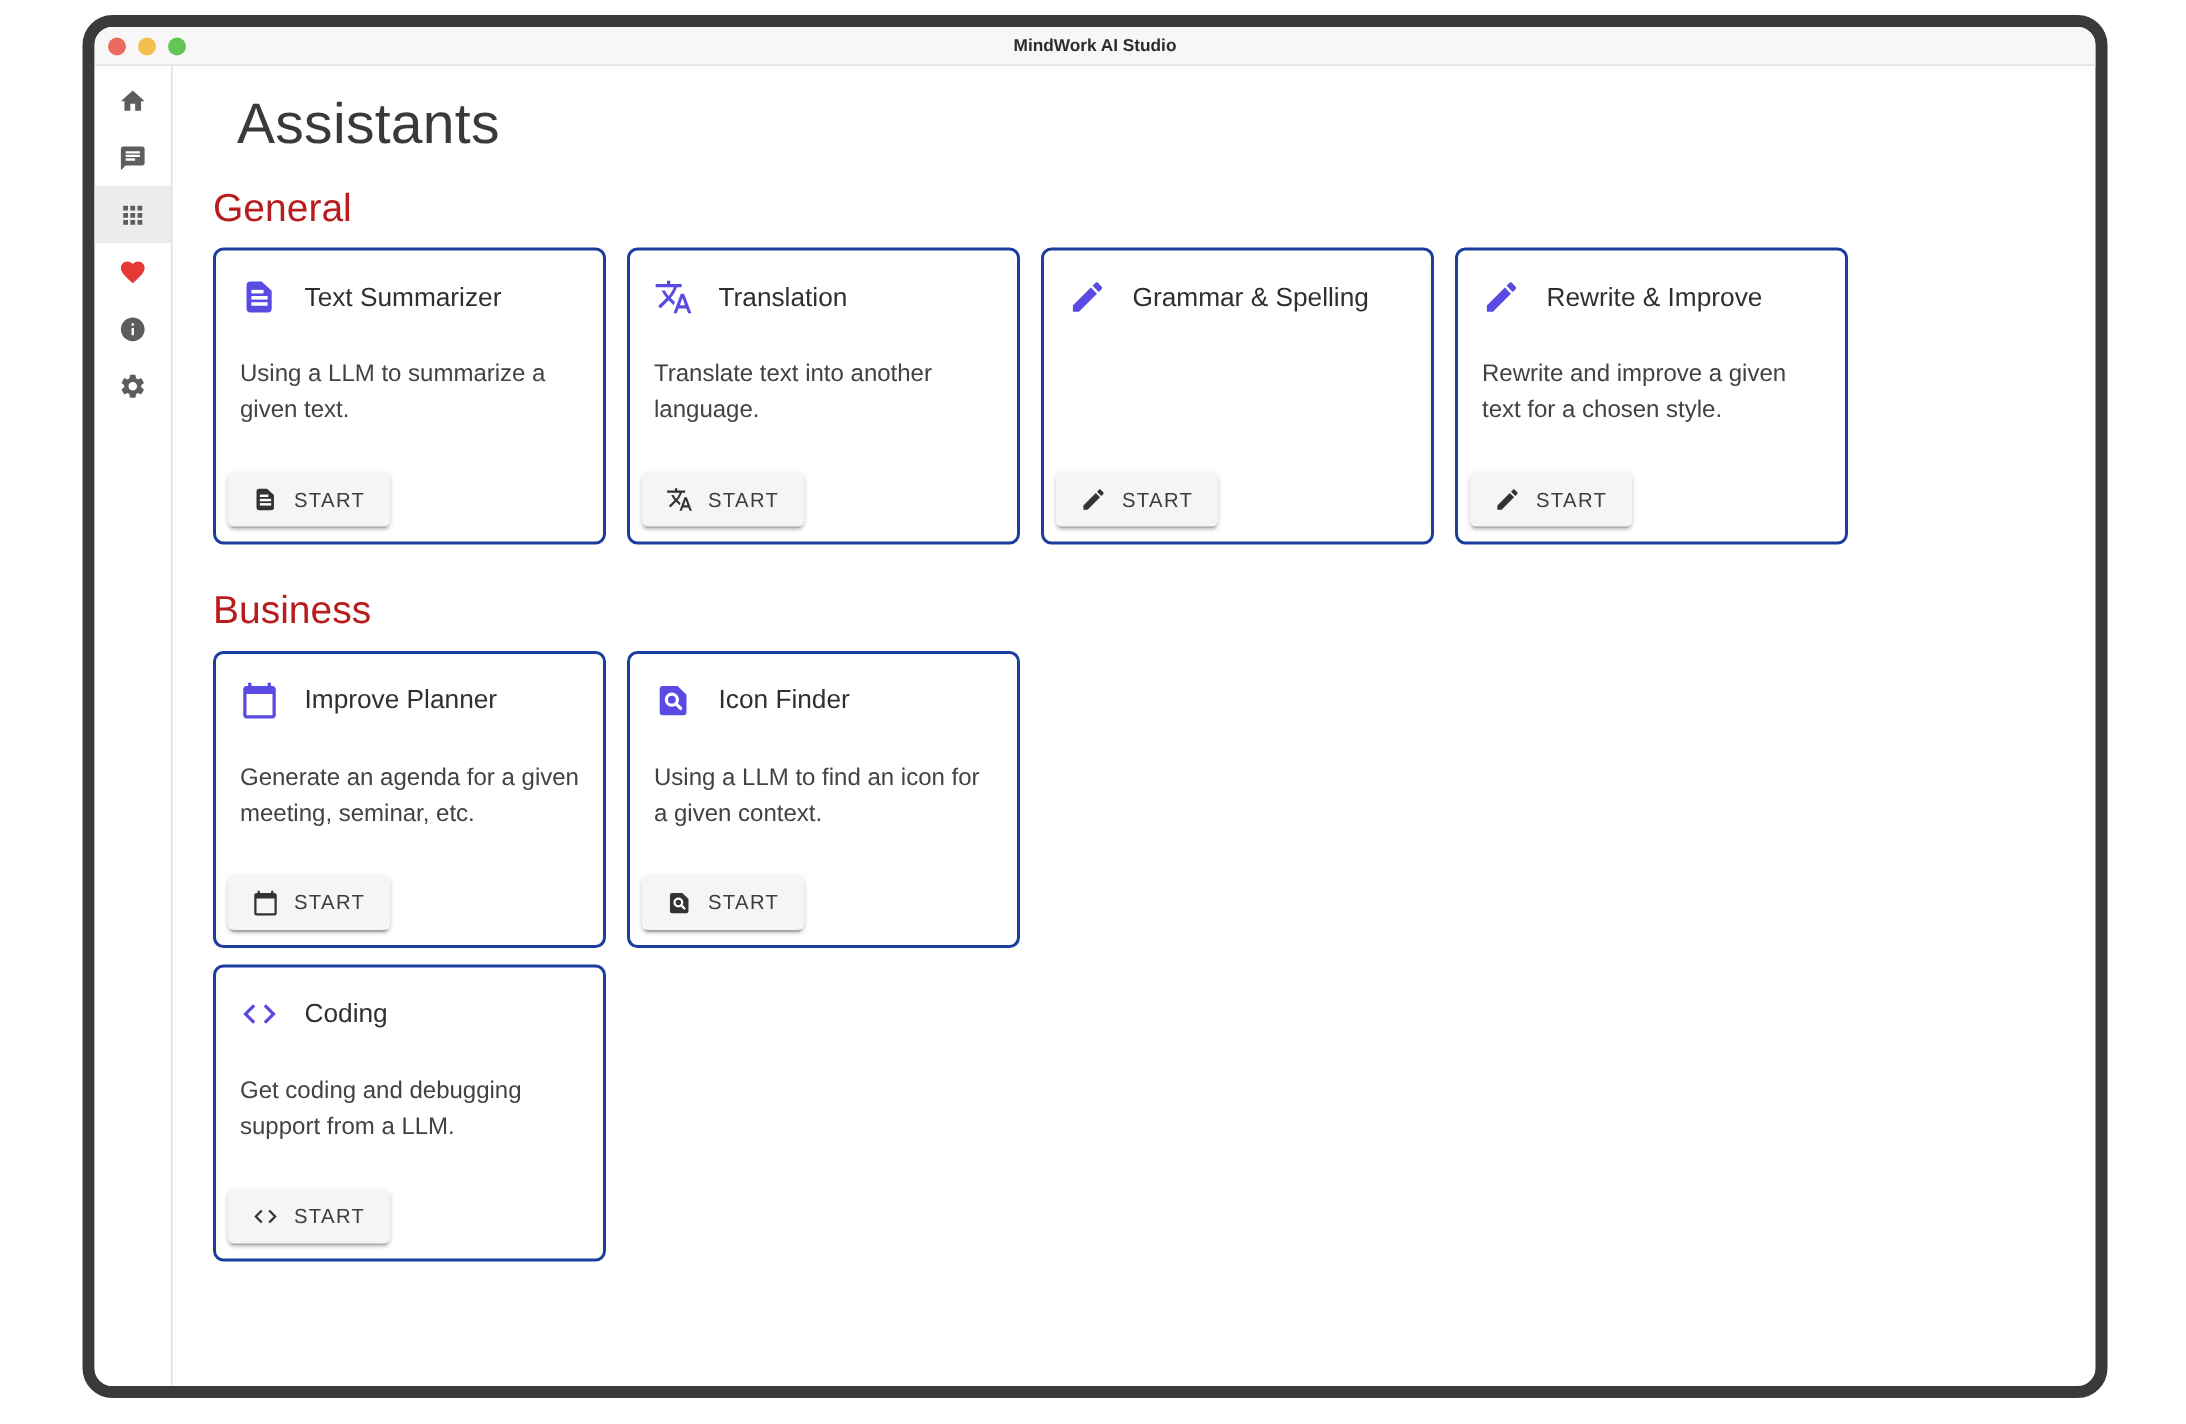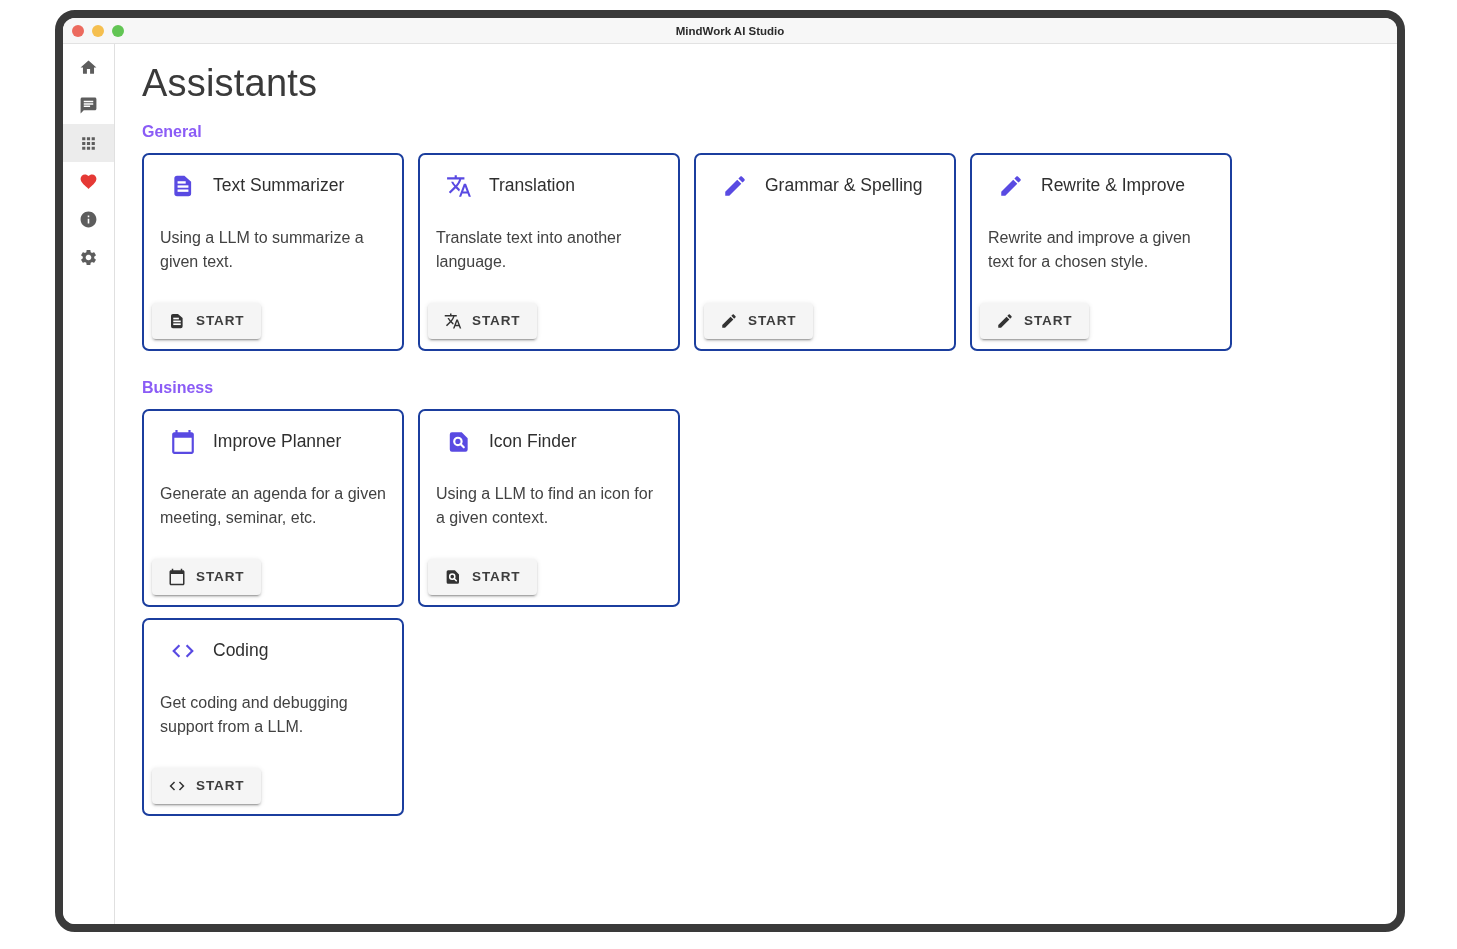--- a/index.html
+++ b/index.html
@@ -61,43 +61,44 @@
     flex: 1;
     padding: 10px 20px 0 27px;
     overflow: hidden;
   }
   h1.page-title {
     font-size: 38px; font-weight: 400;
     color: #3a3a3a;
     line-height: 1.25;
     margin-top: 6px;
     letter-spacing: 0.2px;
+    margin-left: 16px;
   }
   h2.section-heading {
-    font-size: 16px; font-weight: 700;
-    color: #8b5cf6;
+    font-size: 26px; font-weight: 400;
+    color: #b91c1c;
     line-height: 1.25;
     margin-top: 14px;
   }
   h2.section-heading.later { margin-top: 27px; }
   .card-row {
     display: flex; gap: 14px;
     margin-top: 11px;
   }
   .assistant-card {
     width: 262px; height: 198px;
     border: 2px solid var(--card-border, #1b3e9e);
     border-radius: 7px;
     background: #ffffff;
     position: relative;
   }
   .card-header {
     display: flex; align-items: center;
     gap: 17px;
-    padding: 18px 14px 0 26px;
+    padding: 18px 14px 0 16px;
   }
   .card-header .hdr-icon { width: 26px; height: 26px; flex: 0 0 26px; color: var(--accent, #594ae2); }
   .card-title {
     font-size: 17.5px; font-weight: 500;
     color: #2f2f2f;
     white-space: nowrap;
   }
   .card-desc {
     margin: 27px 14px 0 16px;
     font-size: 16px;
@@ -109,21 +110,21 @@
     left: 8px; bottom: 10px;
     height: 36px;
     display: inline-flex; align-items: center;
     gap: 10px;
     padding: 0 16px;
     background: #f5f5f5;
     border: none;
     border-radius: 4px;
     box-shadow: 0 3px 1px -2px rgba(0,0,0,.2), 0 2px 2px 0 rgba(0,0,0,.14), 0 1px 5px 0 rgba(0,0,0,.12);
     font-family: "Liberation Sans", sans-serif;
-    font-size: 13.5px; font-weight: 700;
+    font-size: 13.5px; font-weight: 400;
     letter-spacing: 0.9px;
     color: #3d3d3d;
     cursor: pointer;
   }
   .start-button svg { width: 18px; height: 18px; color: #333333; }
 </style>
 </head>
 <body>
 
 <div class="window-frame">

